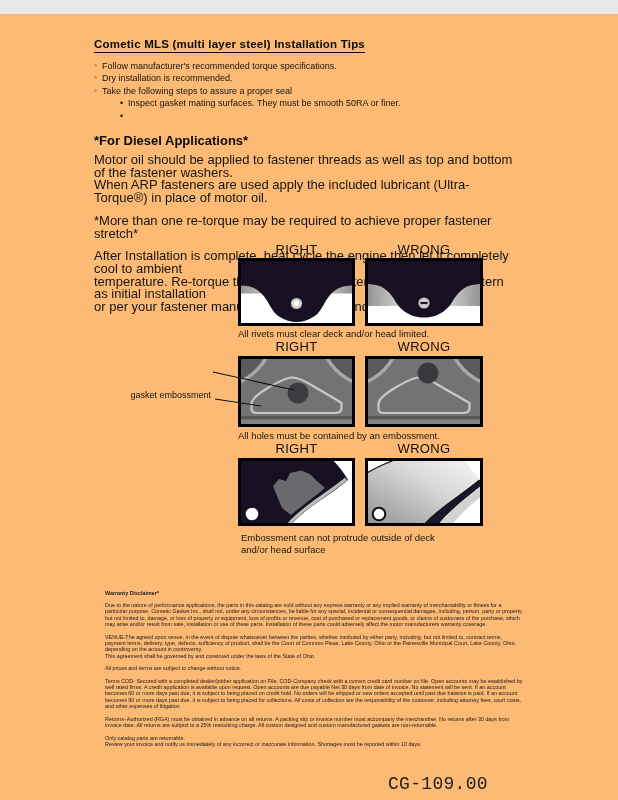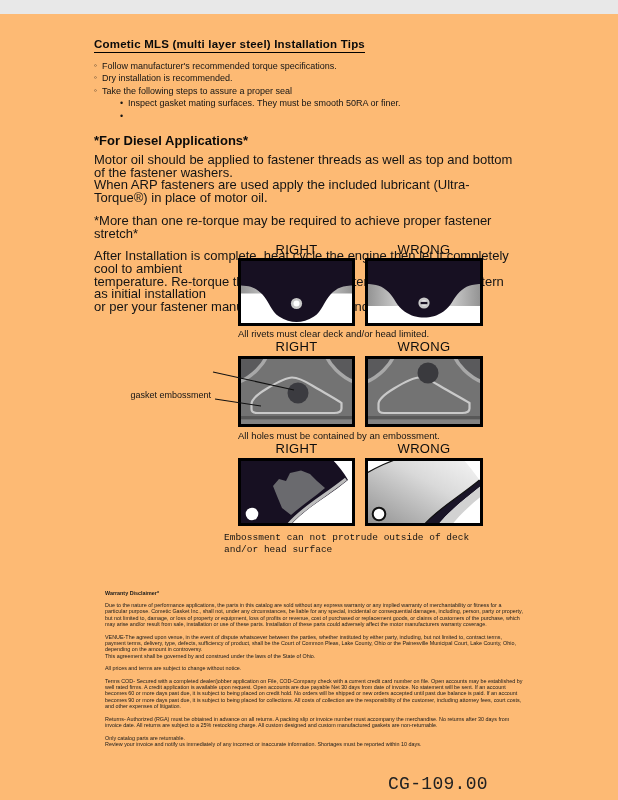--- a/index.html
+++ b/index.html
@@ -161,21 +161,21 @@
       <rect width="118" height="68" fill="#ffffff"></rect>
       <path d="M0,16 C12,9 24,3.5 36,0 H97 C104,7.5 110,15.5 114.5,22 C93,40 72,51 58,68 L0,68 Z" fill="url(#gw3)"></path>
       <path d="M114.5,22 C93,40 72,51 58,68 L72,68 C85,52 101,40 116.5,27.5 L116.5,22 Z" fill="#1a1528"></path>
       <path d="M114.5,22 C93,40 72,51 58,68" stroke="#111" stroke-width="1.2" fill="none"></path>
       <path d="M116.5,27.5 C101,40 85,52 72,68 L86,68 C96,55 107,46 116.5,38 Z" fill="#d2d2d2"></path>
       <path d="M0,16 C12,9 24,3.5 36,0" stroke="#111" stroke-width="1.2" fill="none"></path>
       <circle cx="14" cy="56" r="6.3" fill="#ffffff" stroke="#111" stroke-width="2"></circle>
       <rect x="1.5" y="1.5" width="115" height="65" fill="none" stroke="#000" stroke-width="3"></rect>
     </svg>
 
-    <div class="dg-caption" style="left:224px;top:293px;font-family:Liberation Mono, monospace;">Embossment can not protrude outside of deck
+    <div class="dg-caption" style="left:241px;top:293px;">Embossment can not protrude outside of deck
 and/or head surface</div>
 
     <svg class="leader-overlay" width="618" height="330" viewBox="0 0 618 330">
       <line x1="213" y1="133" x2="294" y2="151" stroke="#111" stroke-width="1.1"></line>
       <line x1="215" y1="160" x2="261" y2="167" stroke="#111" stroke-width="1.1"></line>
     </svg>
   </div>
 
   <div class="warranty">
     <h3>Warranty Disclaimer*</h3>

